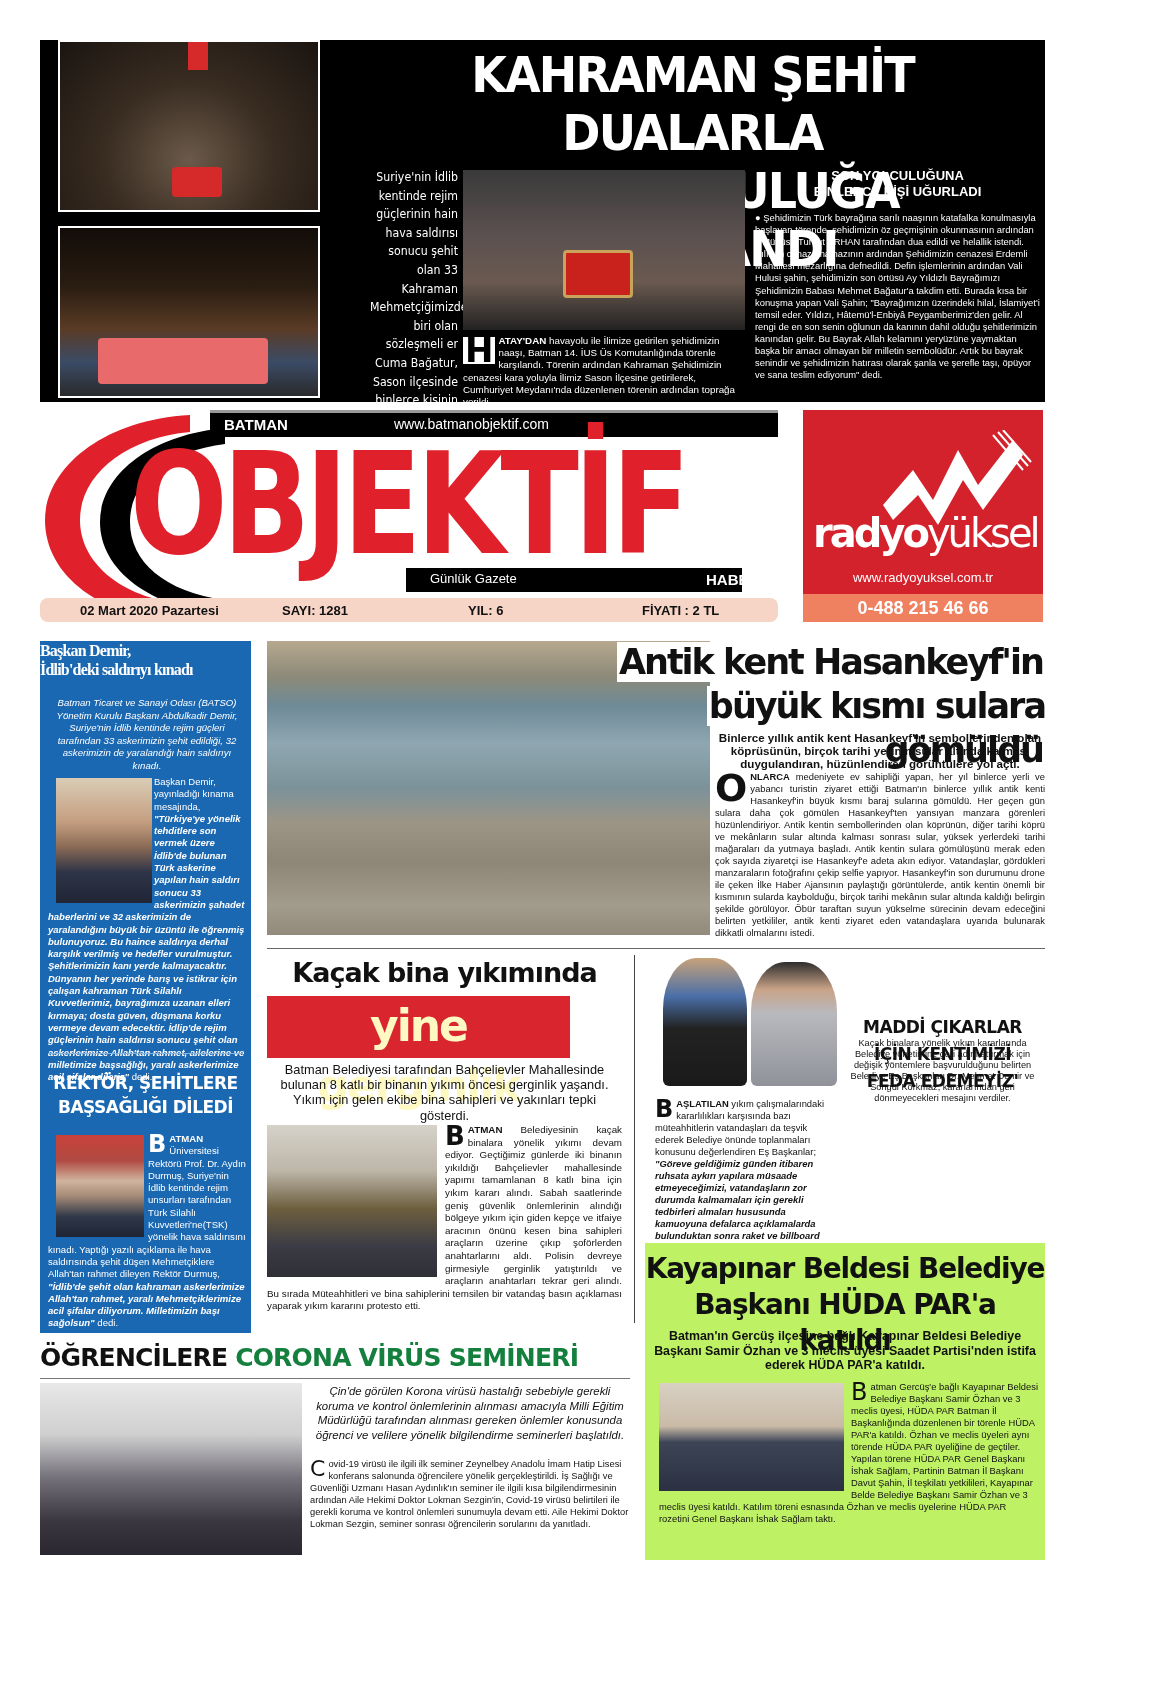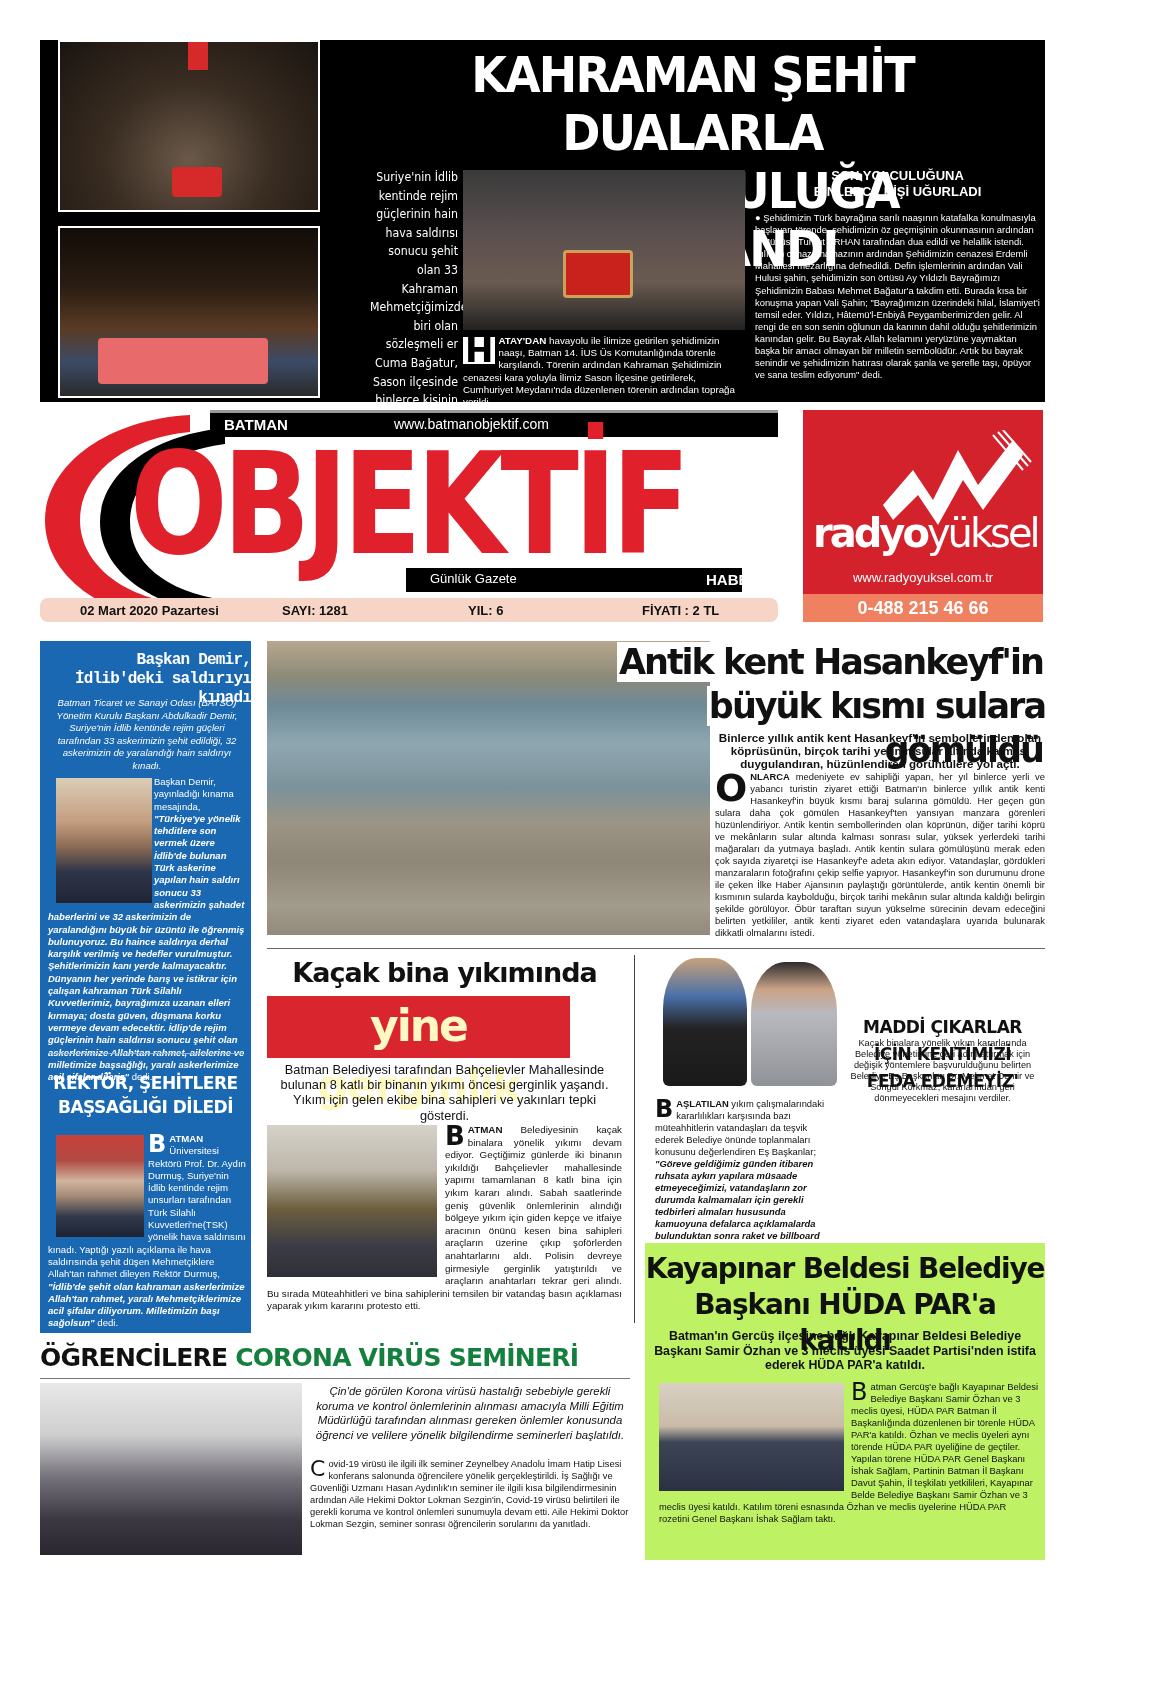--- a/index.html
+++ b/index.html
@@ -27,21 +27,21 @@
 #mast-botbar span{position:absolute;color:#fff;top:3px}
 #infobar{left:40px;top:598px;width:738px;height:24px;background:#f6d4c6;border-radius:8px;display:flex;align-items:center;font-weight:bold;font-size:13px}
 #infobar span{position:absolute}
 #radyo{left:803px;top:410px;width:240px;height:212px;background:#d3222b}
 #radyo-word{left:10px;top:100px;color:#fff;font-size:40px;font-weight:bold;letter-spacing:-3px;font-family:"DejaVu Sans",sans-serif}
 #radyo-word .thin{font-weight:normal}
 #radyo-url{left:0;top:160px;width:240px;text-align:center;color:#fff;font-size:13px}
 #radyo-phone{left:0;top:184px;width:240px;height:28px;background:#ef8060;color:#fff;font-weight:bold;font-size:18px;text-align:center;line-height:28px}
 
 #bluecol{left:40px;top:641px;width:211px;height:692px;background:#1b68b2;color:#fff}
-#blue-h1{left:0;top:10px;width:211px;text-align:right;font-family:Liberation Mono, monospace;font-weight:bold;font-size:16px;line-height:19px;letter-spacing:-.8px}
+#blue-h1{left:0;top:0;width:211px;text-align:left;font-family:Liberation Serif, serif;font-weight:bold;font-size:16px;line-height:19px;letter-spacing:-.8px}
 #blue-lede{left:8px;top:56px;width:198px;text-align:center;font-style:italic;font-size:9.6px;line-height:12.6px}
 #blue-photo1{left:16px;top:137px;width:96px;height:125px;background:linear-gradient(180deg,#d9cdb6 0%,#c59e80 35%,#8b6b55 55%,#2f3548 75%,#1f2535 100%)}
 #blue-text1{left:8px;top:135px;width:198px;font-size:9.5px;line-height:12.3px}
 #blue-text1 .float{float:left;width:106px;height:128px}
 #blue-divider{left:8px;top:412px;width:195px;height:1px;background:#8ab4dd}
 #blue-h2{left:0;top:430px;width:211px;text-align:center;font-family:"DejaVu Sans",sans-serif;font-weight:bold;font-size:17px;line-height:24px;letter-spacing:-.5px}
 #blue-photo2{left:16px;top:494px;width:88px;height:102px;background:linear-gradient(180deg,#c8413b 0%,#b04a42 25%,#d0b49e 45%,#a58a77 60%,#303849 80%,#1e2434 100%)}
 #blue-text2{left:8px;top:492px;width:198px;font-size:9.6px;line-height:12.3px}
 #blue-text2 .float{float:left;width:100px;height:110px}
 

